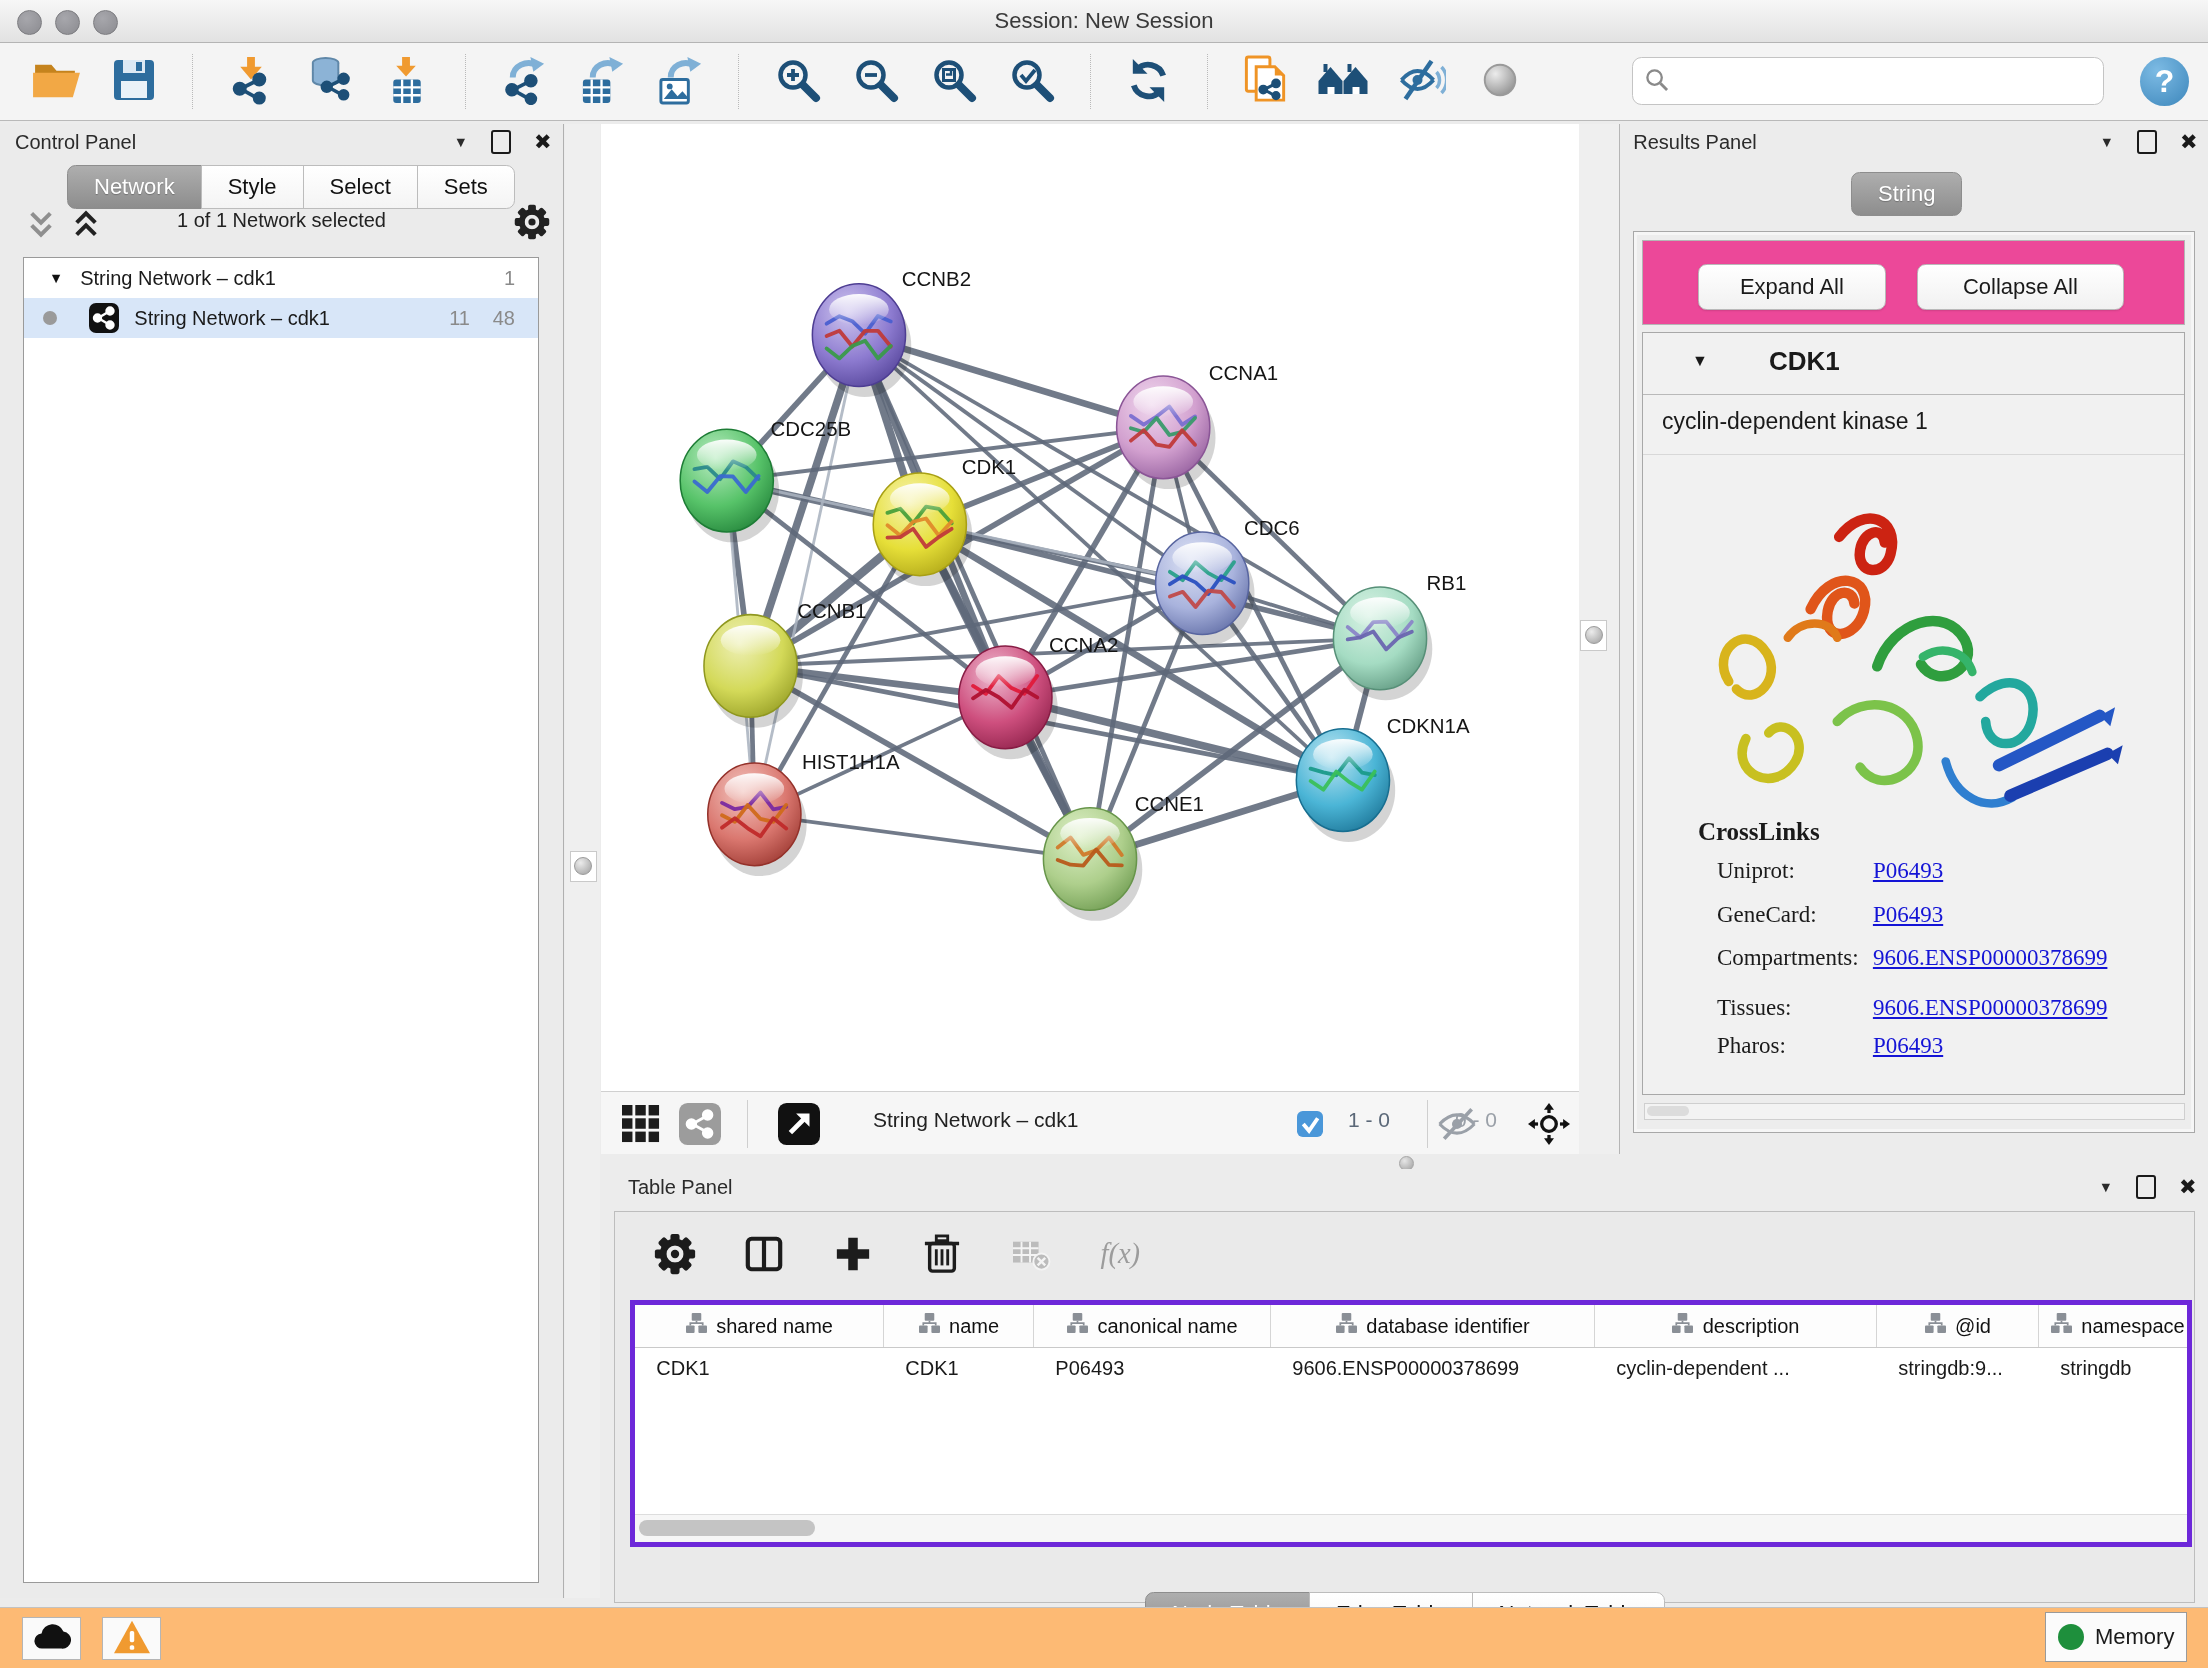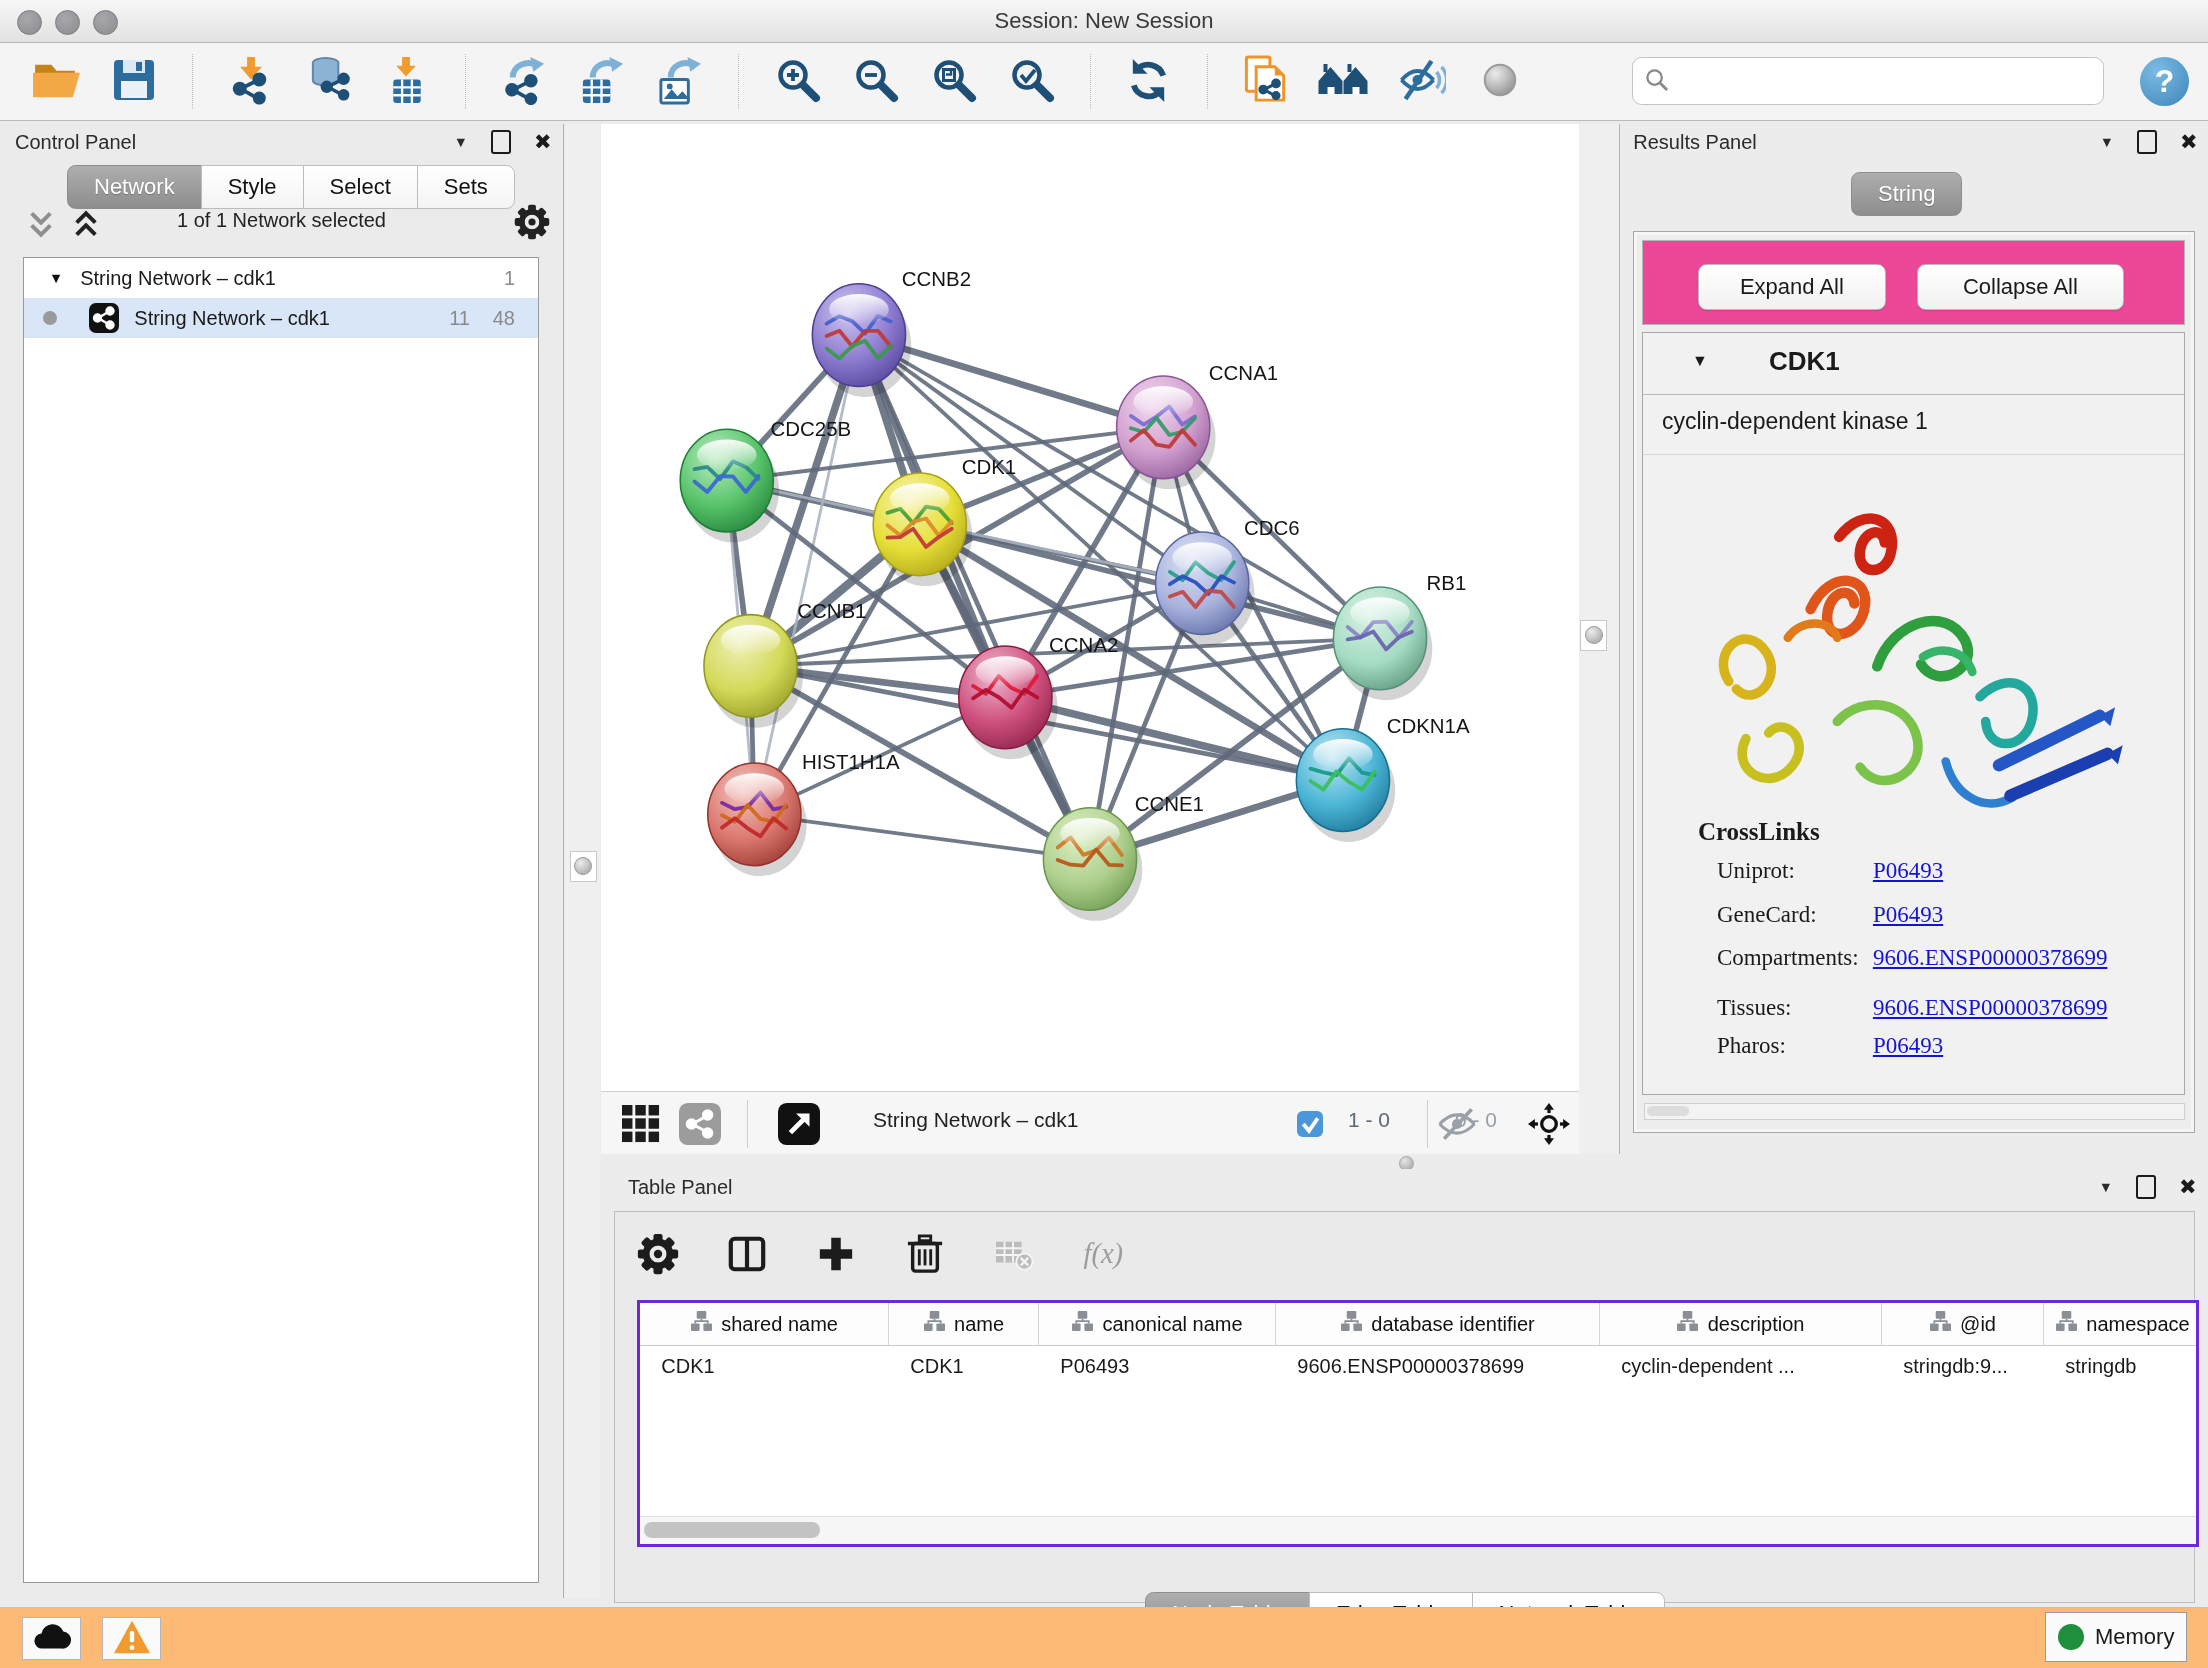--- a/index.html
+++ b/index.html
@@ -108,25 +108,25 @@
   .xl-label{position:absolute;left:74px;}
   .xl-value{position:absolute;left:230px;color:#1414d6;text-decoration:underline;}
   #rp-scroll{position:absolute;left:9.5px;top:871px;width:541px;height:17px;background:#f3f3f3;border:1px solid #cfcfcf;box-sizing:border-box;}
   #rp-scroll i{position:absolute;left:1.9px;top:1.9px;width:42px;height:10.5px;background:#dcdcdc;border-radius:4.8px;}
 
   
   #table-panel{position:absolute;left:601px;top:1169px;width:1607px;height:437px;background:#ececec;}
   #tp-title{left:27px;}
   #tp-box{position:absolute;left:13.3px;top:42px;width:1581px;height:392px;background:#eaeaea;
     border:1px solid #bdbdbd;box-sizing:border-box;}
-  #tp-toolbar{position:absolute;left:21px;top:7.6px;height:68px;display:flex;align-items:center;gap:45px;}
+  #tp-toolbar{position:absolute;left:38px;top:7.6px;height:68px;display:flex;align-items:center;gap:45px;}
   .tpi{width:44px;height:44px;display:flex;align-items:center;justify-content:center;}
   #tp-fx{font-family:"Liberation Serif","DejaVu Serif",serif;font-style:italic;font-size:28.5px;color:#9c9c9c;}
-  #tp-table{position:absolute;left:22px;top:88px;width:1562px;height:247px;background:#fff;
-    border:3px solid #6d28d9;box-sizing:border-box;overflow:hidden;}
+  #tp-table{position:absolute;left:15px;top:88px;width:1562px;height:247px;background:#fff;
+    border:5px solid #6d28d9;box-sizing:border-box;overflow:hidden;}
   #tp-header{display:flex;height:42px;border-bottom:1.9px solid #c9c9c9;background:#fdfdfd;}
   .th{display:flex;align-items:center;justify-content:center;gap:9.5px;font-size:20px;color:#111;
     border-right:1px solid #d5d5d5;box-sizing:border-box;flex:none;overflow:hidden;white-space:nowrap;}
   #tp-row{display:flex;height:40px;}
   .td{display:flex;align-items:center;padding-left:21px;font-size:20px;border-right:1px solid transparent;
     box-sizing:border-box;flex:none;overflow:hidden;white-space:nowrap;}
   #tp-hscroll{position:absolute;left:0;bottom:0;width:100%;height:27px;background:#f6f6f6;border-top:1px solid #ddd;}
   #tp-hscroll i{position:absolute;left:3.8px;top:4.8px;width:176px;height:16px;border-radius:8.6px;background:#c4c4c4;}
   #tp-tabs{position:absolute;left:0;top:380px;width:100%;display:flex;justify-content:center;}
 

